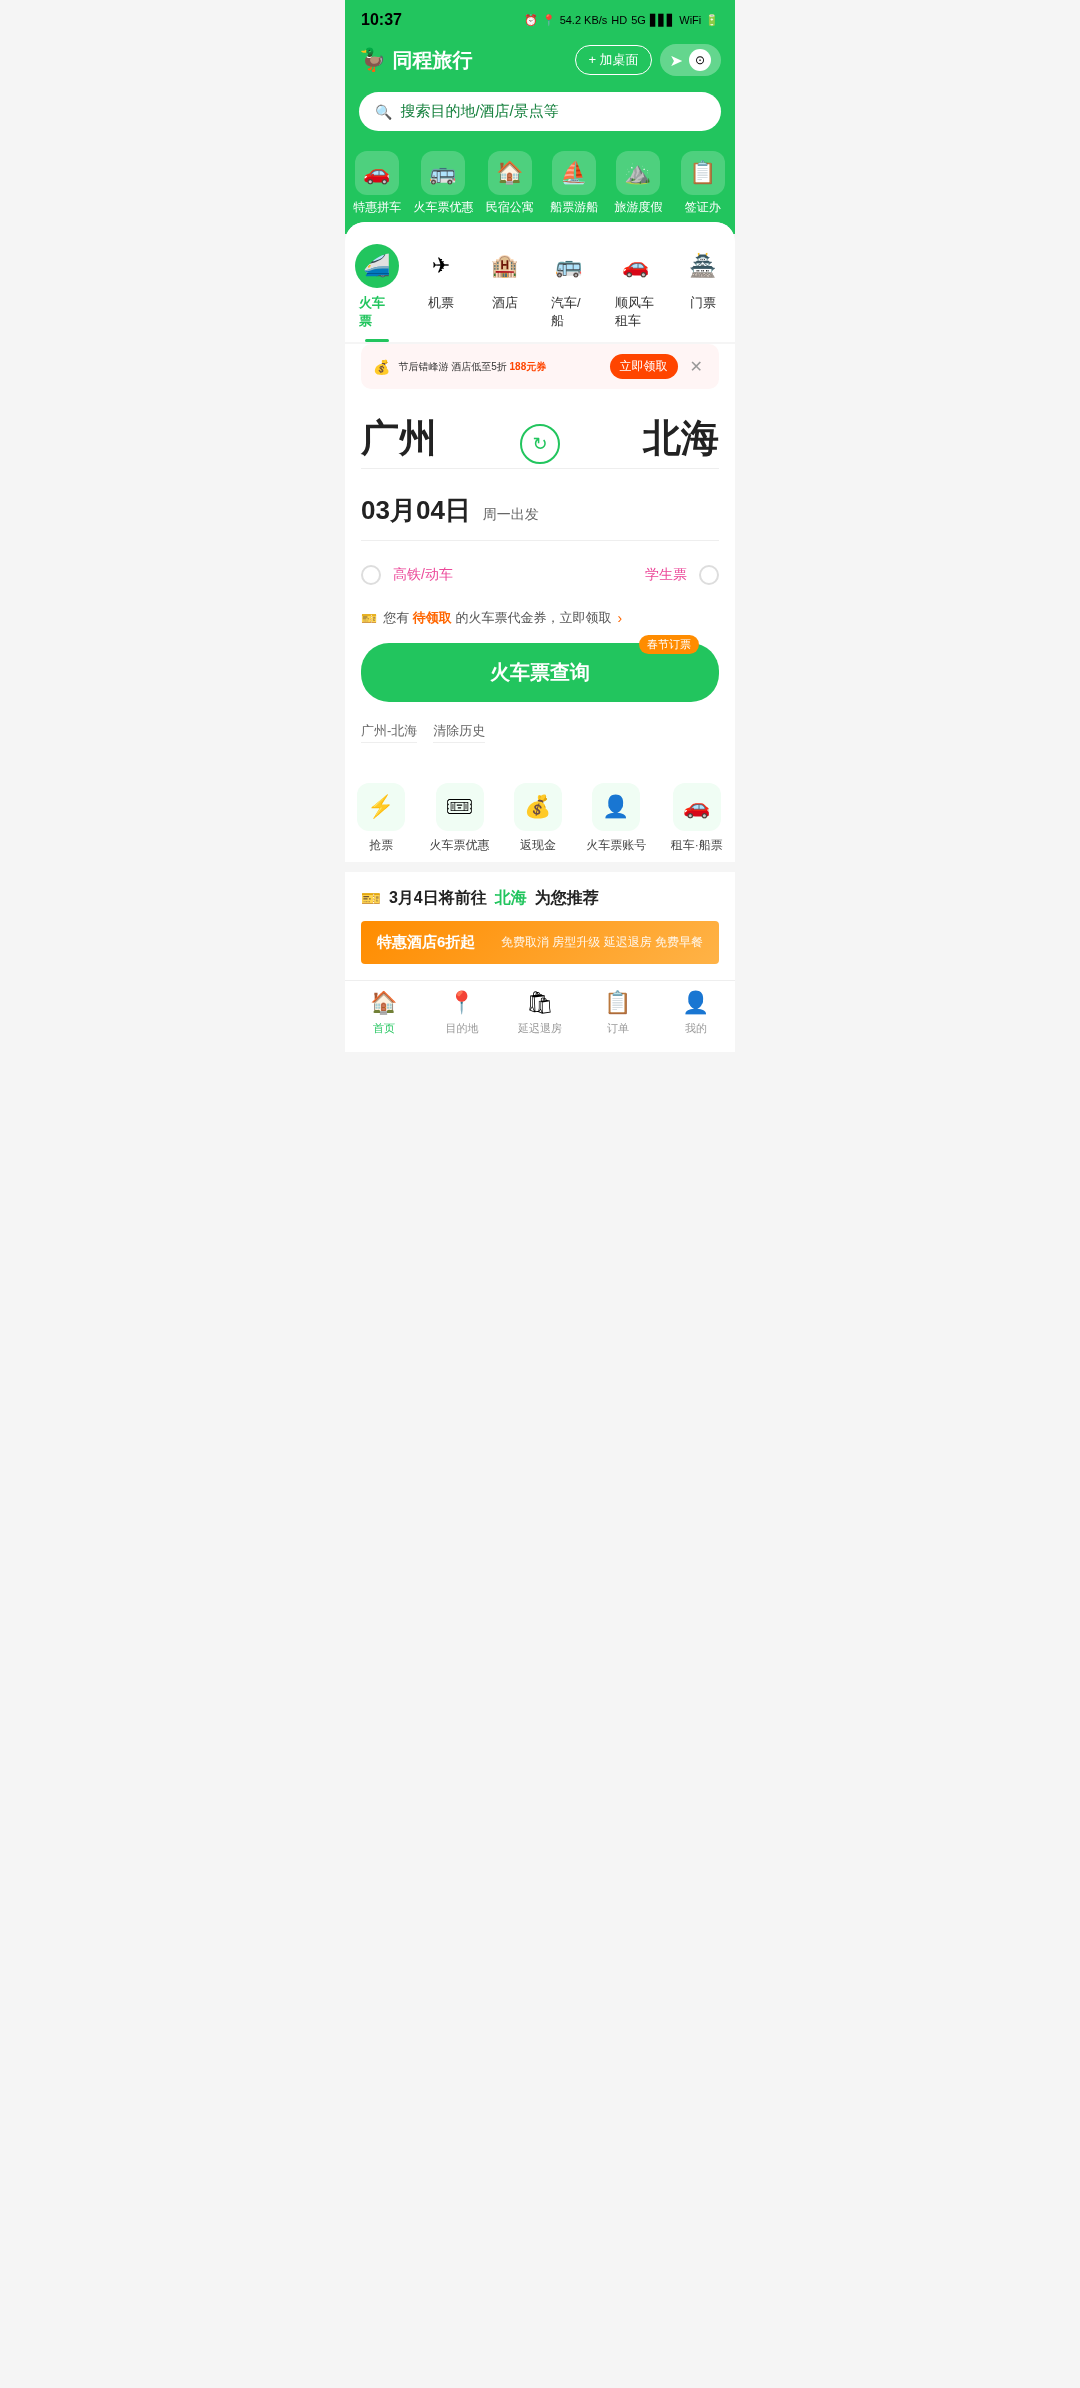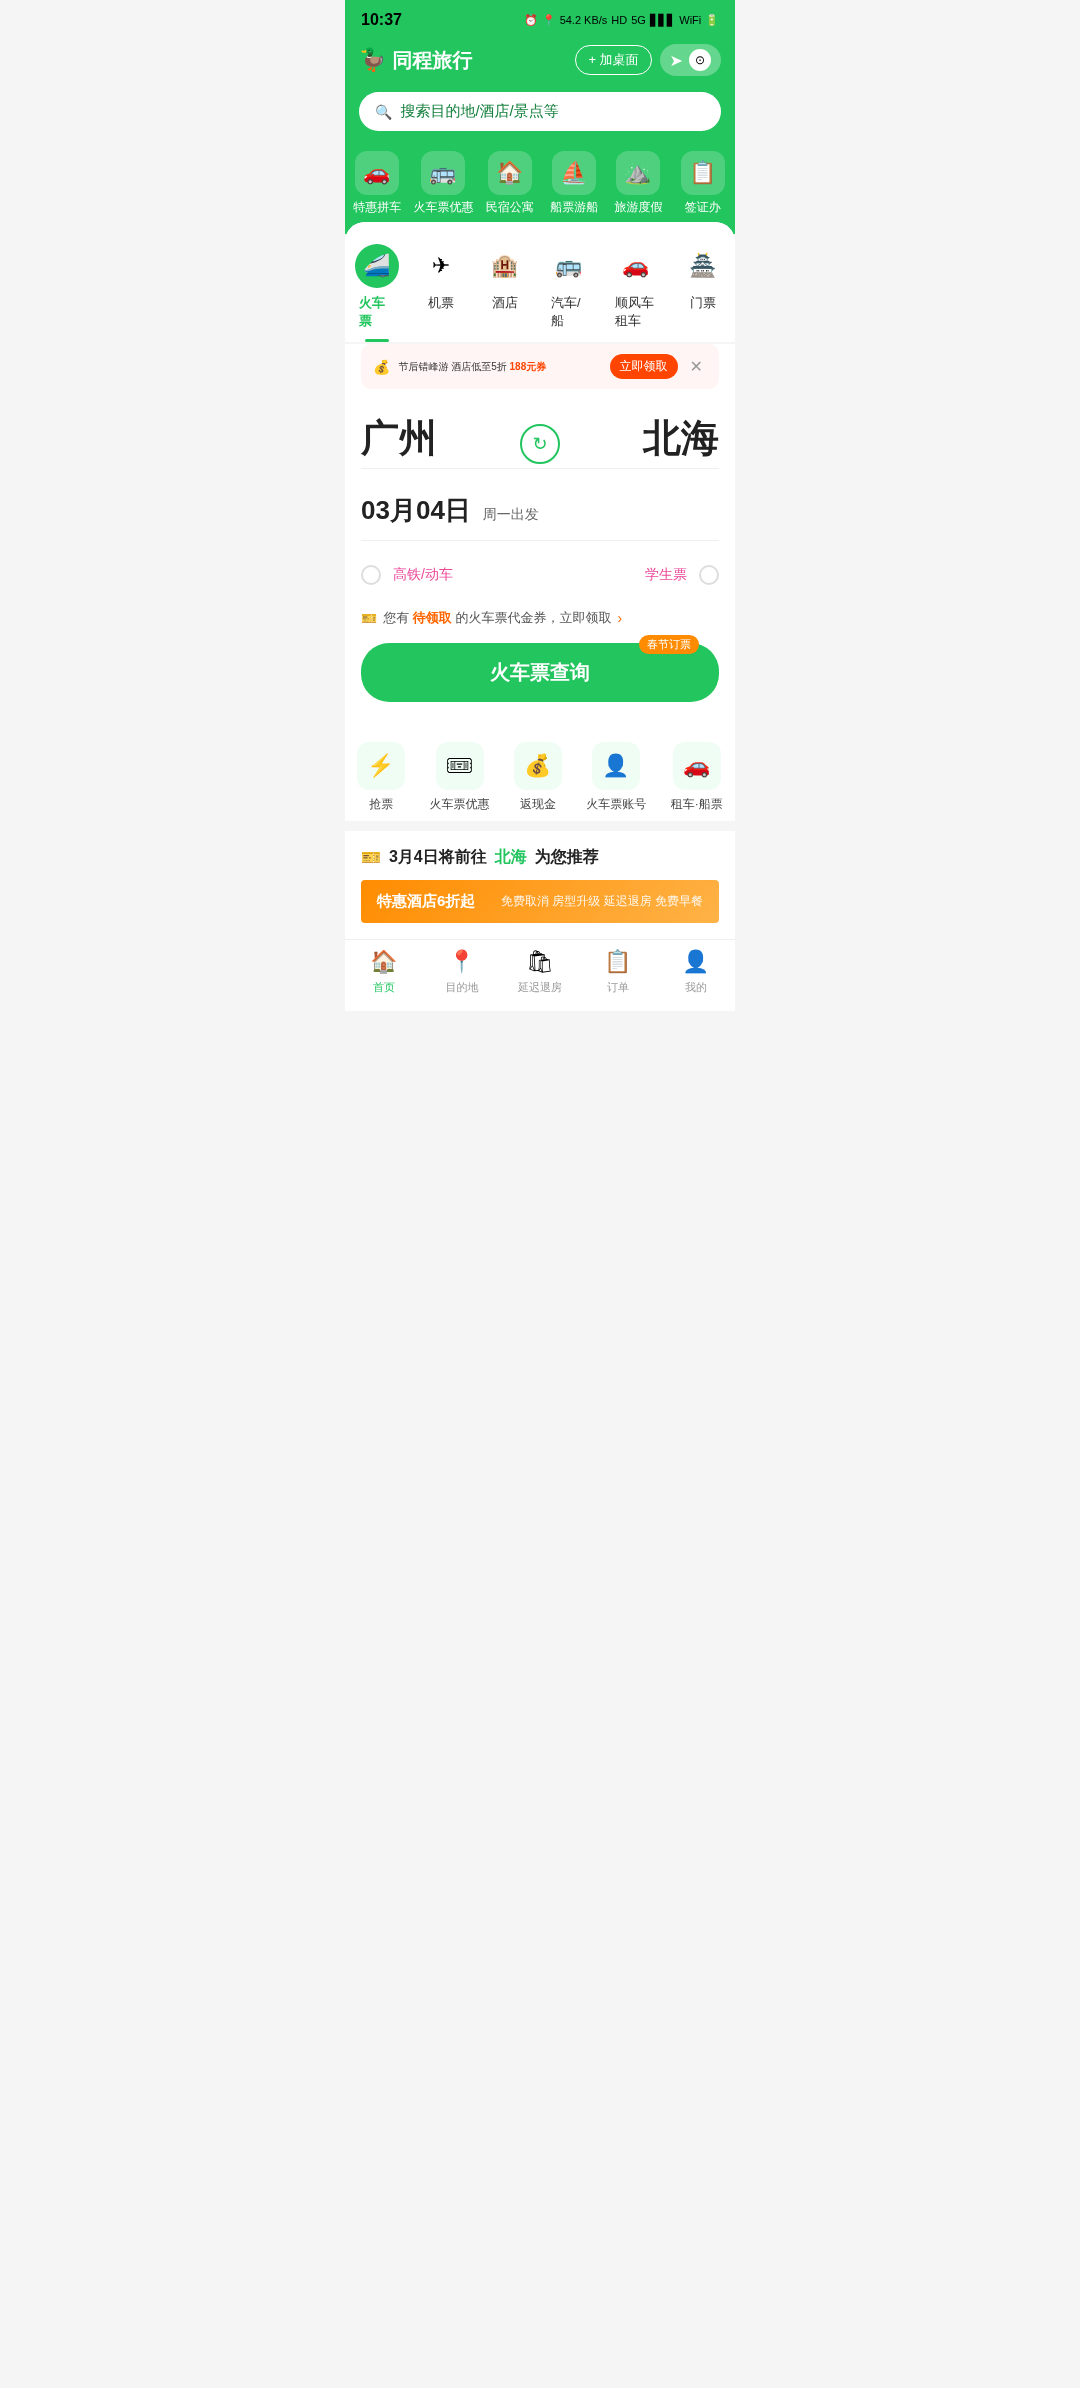--- a/index.html
+++ b/index.html
@@ -609,20 +609,24 @@
         <span>的火车票代金券，立即领取</span>
       </span>
       <span class="coupon-notice-arrow">›</span>
     </div>
 
     <div class="search-btn-wrap">
       <button class="search-btn">火车票查询</button>
       <span class="search-btn-badge">春节订票</span>
     </div>
 
+    <div class="history-row">
+      <span class="history-tag">广州-北海</span>
+      <span class="history-tag">清除历史</span>
+    </div>
   </div>
 
   <div class="quick-actions">
     <div class="quick-action-item">
       <div class="quick-action-icon">⚡</div>
       <span class="quick-action-label">抢票</span>
     </div>
     <div class="quick-action-item">
       <div class="quick-action-icon">🎟</div>
       <span class="quick-action-label">火车票优惠</span>

